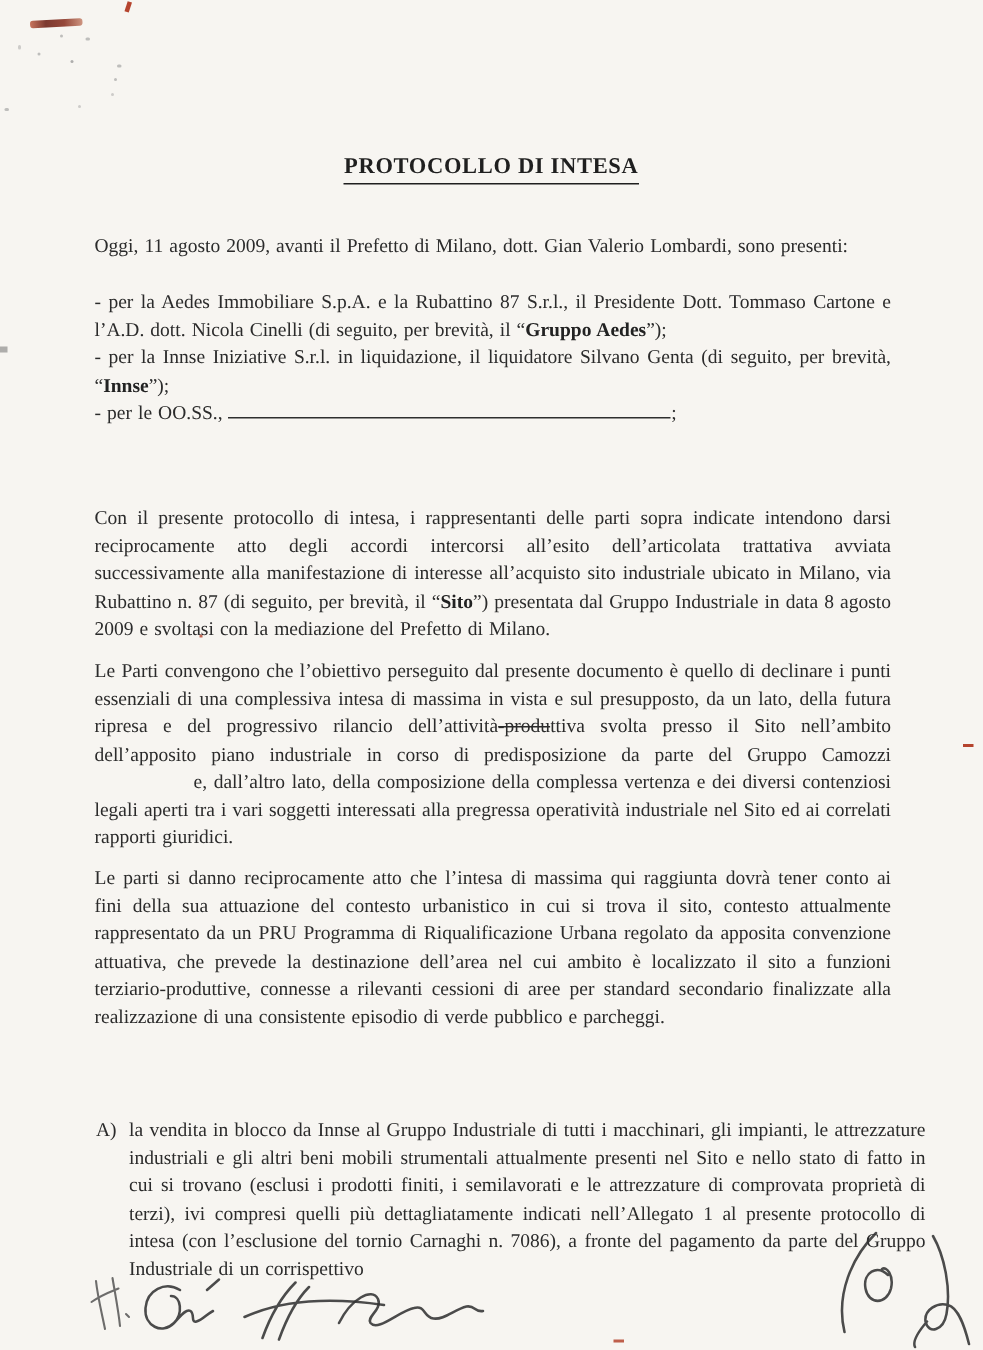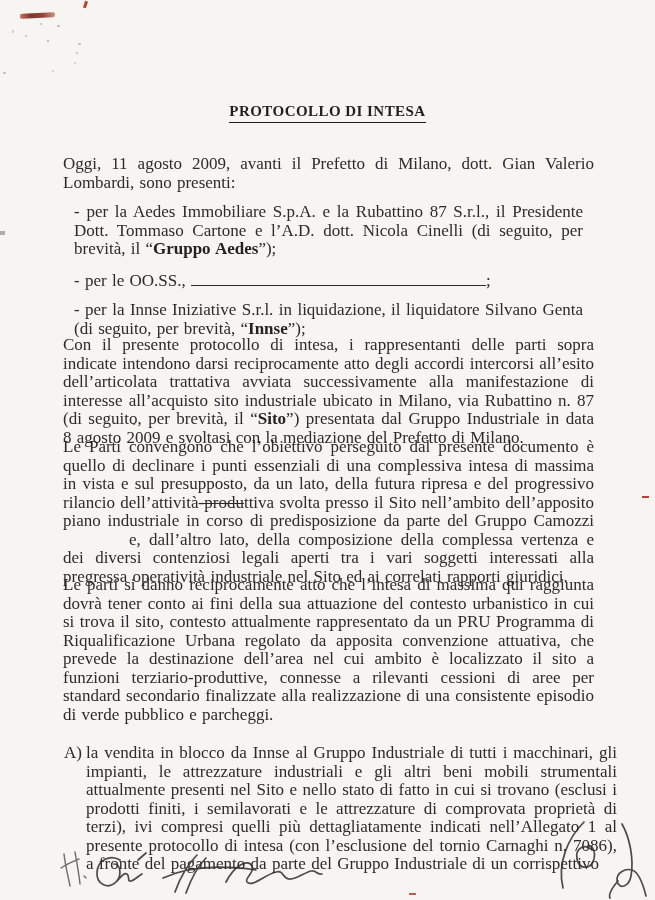--- a/index.html
+++ b/index.html
@@ -4,30 +4,30 @@
 <style>
   html,body{margin:0;padding:0;}
   body{width:655px;height:900px;background:var(--paper,#f7f5f1);}
   .page{
     position:relative;width:655px;height:900px;overflow:hidden;
     font-family:"Liberation Serif","DejaVu Serif",serif;
     color:var(--ink,#2b2b2b);
   }
   .block{
     position:absolute;left:63px;width:531px;
-    font-size:17px;line-height:18.5px;text-align:justify;
+    font-size:13px;line-height:18.5px;text-align:justify;
     word-spacing:0.06em;
   }
   .title-wrap{position:absolute;top:91px;left:0;width:655px;text-align:center;}
   .title-text{
     display:inline-block;font-weight:bold;font-size:15px;letter-spacing:.45px;
     border-bottom:1.6px solid #1f1f1f;padding-bottom:1.5px;color:#1f1f1f;margin-top:12px;
   }
   p{margin:0;}
-  .party{margin:11px;font-family:Liberation Serif, serif;}
+  .party{margin:0;font-family:Liberation Serif, serif;}
   b{font-weight:bold;color:#222;}
   .blank-line{
     display:inline-block;width:295px;height:0.9em;
     border-bottom:1.2px solid #2e2e2e;vertical-align:baseline;
   }
   .struck{text-decoration:line-through;text-decoration-thickness:1.2px;}
   .gap-inline{display:inline-block;width:66px;height:1px;}
   .item{padding-left:23px;position:relative;}
   .item-label{position:absolute;left:1px;top:0;}
   .signatures{position:absolute;left:0;top:808px;width:655px;height:92px;}
@@ -67,22 +67,22 @@
   <div class="artifact a-dash-bottom"></div>
 
   <div class="title-wrap">
     <span class="title-text">PROTOCOLLO DI INTESA</span>
   </div>
 
   <p class="block" style="top:155px;">Oggi, 11 agosto 2009, avanti il Prefetto di Milano, dott. Gian Valerio Lombardi, sono presenti:</p>
 
   <div class="block" style="top:192px;">
     <p class="party"><span>- per la Aedes Immobiliare S.p.A. e la Rubattino 87 S.r.l., il Presidente Dott. Tommaso Cartone e l’A.D. dott. Nicola Cinelli (di seguito, per brevità, il “</span><b>Gruppo Aedes</b><span>”);</span></p>
+    <p class="party"><span>- per la Innse Iniziative S.r.l. in liquidazione, il liquidatore Silvano Genta (di seguito, per brevità, “</span><b>Innse</b><span>”);</span></p>
     <p class="party"><span>- per le OO.SS., </span><span class="blank-line"></span><span>;</span></p>
-    <p class="party"><span>- per la Innse Iniziative S.r.l. in liquidazione, il liquidatore Silvano Genta (di seguito, per brevità, “</span><b>Innse</b><span>”);</span></p>
   </div>
 
   <p class="block" style="top:336px;"><span>Con il presente protocollo di intesa, i rappresentanti delle parti sopra indicate intendono darsi reciprocamente atto degli accordi intercorsi all’esito dell’articolata trattativa avviata successivamente alla manifestazione di interesse all’acquisto sito industriale ubicato in Milano, via Rubattino n. 87 (di seguito, per brevità, il “</span><b>Sito</b><span>”) presentata dal Gruppo Industriale in data 8 agosto 2009 e svoltasi con la mediazione del Prefetto di Milano.</span></p>
 
   <p class="block" style="top:438px;"><span>Le Parti convengono che l’obiettivo perseguito dal presente documento è quello di declinare i punti essenziali di una complessiva intesa di massima in vista e sul presupposto, da un lato, della futura ripresa e del progressivo rilancio dell’attività</span><span class="struck">-produ</span><span>ttiva svolta presso il Sito nell’ambito dell’apposito piano industriale in corso di predisposizione da parte del Gruppo Camozzi</span><span class="gap-inline"></span><span>e, dall’altro lato, della composizione della complessa vertenza e dei diversi contenziosi legali aperti tra i vari soggetti interessati alla pregressa operatività industriale nel Sito ed ai correlati rapporti giuridici.</span></p>
 
   <p class="block" style="top:576px;">Le parti si danno reciprocamente atto che l’intesa di massima qui raggiunta dovrà tener conto ai fini della sua attuazione del contesto urbanistico in cui si trova il sito, contesto attualmente rappresentato da un PRU Programma di Riqualificazione Urbana regolato da apposita convenzione attuativa, che prevede la destinazione dell’area nel cui ambito è localizzato il sito a funzioni terziario-produttive, connesse a rilevanti cessioni di aree per standard secondario finalizzate alla realizzazione di una consistente episodio di verde pubblico e parcheggi.</p>
 
 
   <div class="block item" style="top:744px;">

